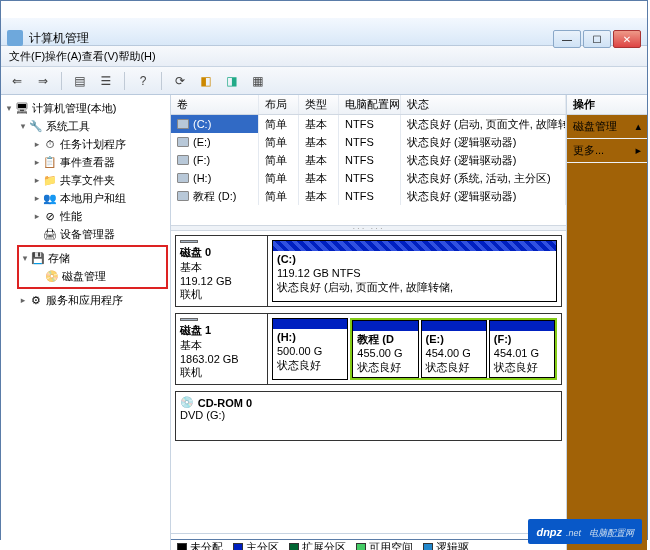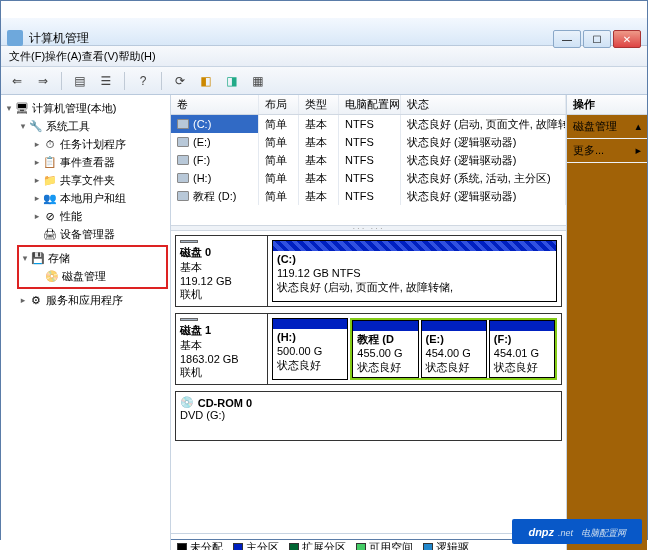--- a/index.html
+++ b/index.html
@@ -39,21 +39,21 @@
 .part { border: 1px solid #000; display: flex; flex-direction: column; overflow: hidden; }
 .part .ph { height: 10px; background: #0020c0; }
 .part .pb { padding: 2px 4px; font-size: 10px; line-height: 1.25; overflow: hidden; white-space: nowrap; }
 .greenbox { border: 2px solid #84cc16; }
 .legend { height: 22px; border-top: 1px solid #c8d4e2; display: flex; align-items: flex-end; gap: 10px; padding: 0 6px; font-size: 10px; }
 .lg { display: flex; align-items: center; gap: 3px; }
 .lgbox { width: 10px; height: 10px; border: 1px solid #333; }
 .actions { width: 80px; background: #a16207; }
 .ah { background: linear-gradient(#fdfdfe,#eef2f7); border-bottom: 1px solid #d0d8e2; height: 20px; display:flex; align-items:center; padding:0 6px; font-weight: bold; }
 .ai { padding: 4px 6px; border-bottom: 1px solid #eef2f7; display:flex; align-items:center; justify-content: space-between; }
-.watermark { position: absolute; right: 8px; bottom: 6px; background: #0858c8; color: #fff; font-weight: bold; font-style: italic; padding: 4px 16px; border-radius: 2px; font-size: 14px; }
+.watermark { position: absolute; right: 8px; bottom: 6px; background: #0858c8; color: #fff; font-weight: bold; font-style: italic; padding: 4px 8px; border-radius: 2px; font-size: 14px; }
 .watermark .sub { font-size: 9px; font-weight: normal; color: #cde; margin-left: 4px; }
 </style>
 </head>
 <body>
 
 <div class="window">
   <div class="titlebar">
     <div class="icon"></div>
     <div class="title">计算机管理</div>
     <div class="winbtns">

